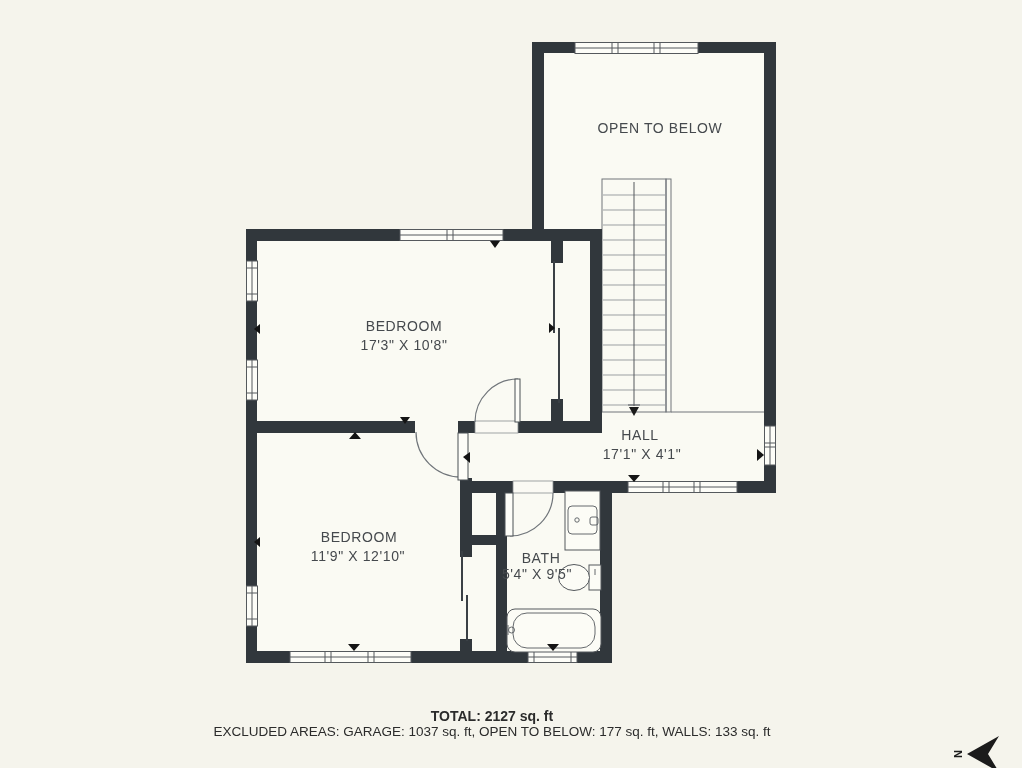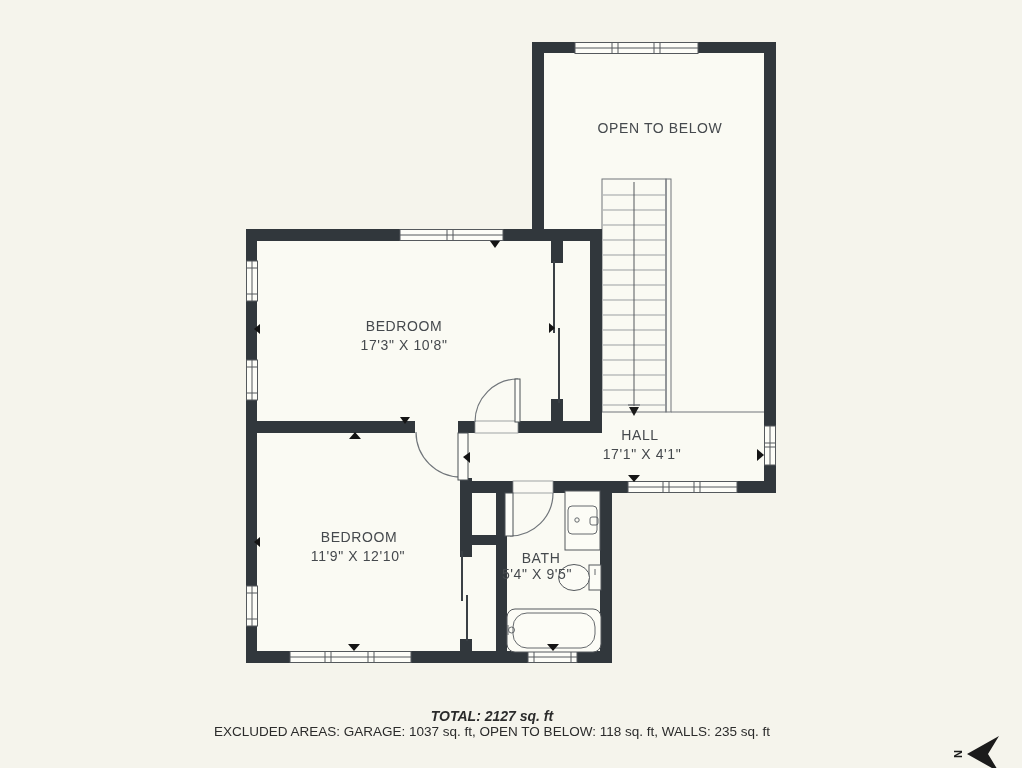--- a/index.html
+++ b/index.html
@@ -29,21 +29,21 @@
   .stairdir{stroke:#55595d;stroke-width:1;fill:none;}
   .stairarrow{fill:#1a1a1a;}
   .edgeline{stroke:var(--line);stroke-width:1;}
   .fix{fill:#fcfcf6;stroke:#55595d;stroke-width:1;}
   .fixthin{fill:none;stroke:#55595d;stroke-width:0.9;}
   .mark{fill:#141414;}
   .roomlabel{font-family:"Liberation Sans","DejaVu Sans",sans-serif;font-size:14px;letter-spacing:0.6px;fill:var(--text);}
   .compassarrow{fill:#1b1b1b;}
   .compassN{font-family:"Liberation Sans","DejaVu Sans",sans-serif;font-size:11px;font-weight:bold;fill:#1b1b1b;}
   .summary{position:absolute;top:686px;left:0;width:984px;text-align:center;color:var(--summary);font-size:13.5px;line-height:15.2px;}
-  .summary .total{font-weight:bold;font-size:14px;font-style:italic;}
+  .summary .total{font-weight:bold;font-size:14px;}
 </style>
 </head>
 <body>
 
 <div class="stage">
 <svg width="1022" height="768" viewBox="0 0 1022 768">
 
   <g>
     <rect class="floor" x="543" y="30" width="221" height="360"></rect>
     <rect class="floor" x="602" y="389" width="162" height="69"></rect>
@@ -224,15 +224,15 @@
   </g>
 
   <g>
     <polygon class="compassarrow" points="967,731 999,713 988,731 999,749"></polygon>
     <text class="compassN" x="958" y="731" text-anchor="middle" dominant-baseline="central" transform="rotate(-90 958 731)">N</text>
   </g>
 </svg>
 
   <div class="summary">
     <div class="total">TOTAL: 2127 sq. ft</div>
-    <div>EXCLUDED AREAS: GARAGE: 1037 sq. ft, OPEN TO BELOW: 118 sq. ft, WALLS: 235 sq. ft</div>
+    <div>EXCLUDED AREAS: GARAGE: 1037 sq. ft, OPEN TO BELOW: 177 sq. ft, WALLS: 133 sq. ft</div>
   </div>
 </div>
 
 </body></html>

